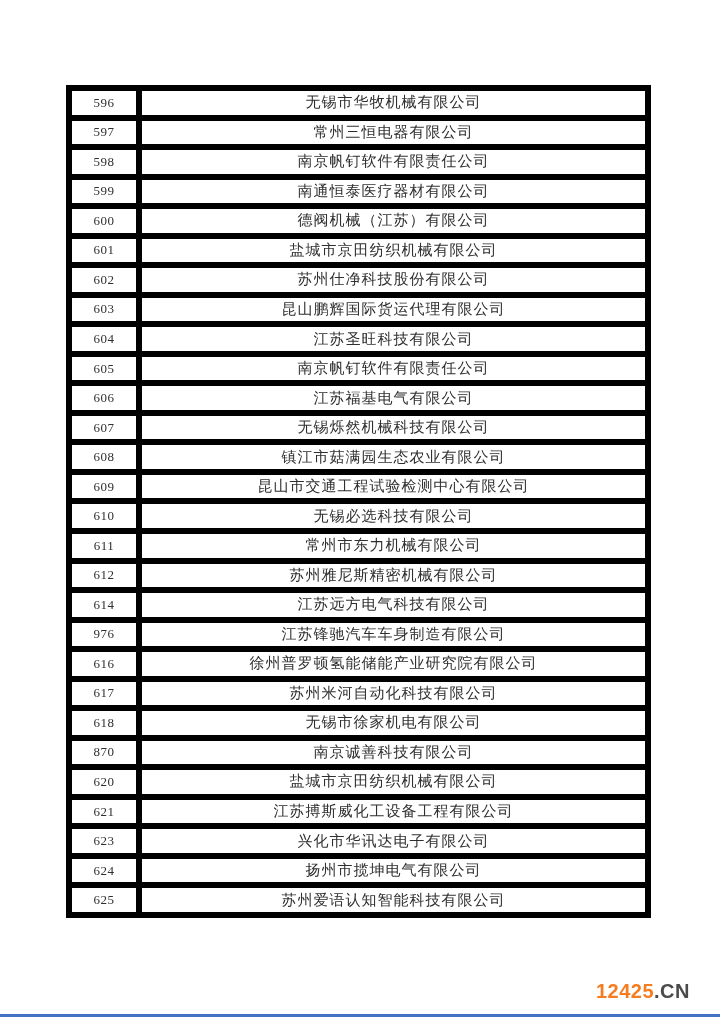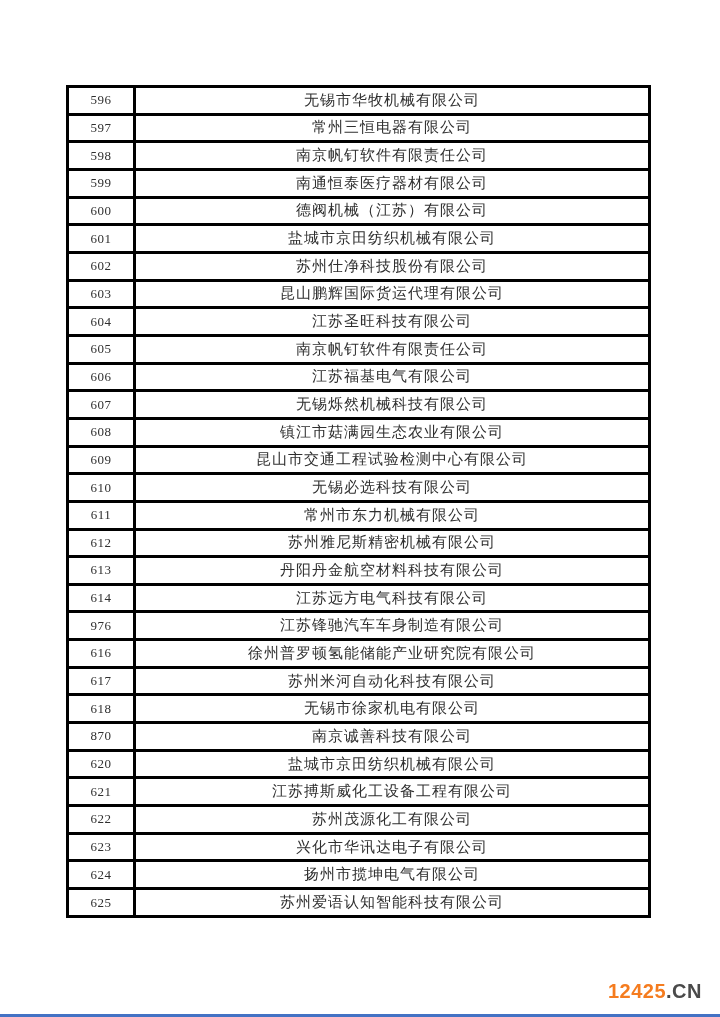--- a/index.html
+++ b/index.html
@@ -26,40 +26,40 @@
     width: 585px;
     height: 833px;
   }
   table.company-table {
     width: 100%;
     height: 100%;
     border-collapse: collapse;
     table-layout: fixed;
   }
   table.company-table td {
-    border: 3px solid #000000;
+    border: 6px solid #000000;
     padding: 0;
     vertical-align: middle;
     text-align: center;
     color: #2f2f2f;
     overflow: hidden;
     white-space: nowrap;
   }
   td.cell-no {
     width: 64px;
     font-size: 13px;
     letter-spacing: 0.5px;
   }
   td.cell-name {
     font-size: 15px;
     letter-spacing: 1px;
   }
   .watermark {
     position: absolute;
-    right: 18px;
+    right: 30px;
     bottom: 16px;
     font-family: "Liberation Sans", "DejaVu Sans", sans-serif;
     font-weight: bold;
     font-size: 20px;
     line-height: 1;
     letter-spacing: 0.5px;
   }
   .watermark .wm-number { color: #f57c1f; }
   .watermark .wm-suffix { color: #4a4a4a; }
   .bottom-bar {
@@ -157,24 +157,20 @@
   <tr>
     <td class="cell-no">611</td>
     <td class="cell-name">常州市东力机械有限公司</td>
   </tr>
 
   <tr>
     <td class="cell-no">612</td>
     <td class="cell-name">苏州雅尼斯精密机械有限公司</td>
   </tr>
 
-  <tr>
-    <td class="cell-no">613</td>
-    <td class="cell-name">丹阳丹金航空材料科技有限公司</td>
-  </tr>
 
   <tr>
     <td class="cell-no">614</td>
     <td class="cell-name">江苏远方电气科技有限公司</td>
   </tr>
 
   <tr>
     <td class="cell-no">976</td>
     <td class="cell-name">江苏锋驰汽车车身制造有限公司</td>
   </tr>
@@ -202,24 +198,20 @@
   <tr>
     <td class="cell-no">620</td>
     <td class="cell-name">盐城市京田纺织机械有限公司</td>
   </tr>
 
   <tr>
     <td class="cell-no">621</td>
     <td class="cell-name">江苏搏斯威化工设备工程有限公司</td>
   </tr>
 
-  <tr>
-    <td class="cell-no">622</td>
-    <td class="cell-name">苏州茂源化工有限公司</td>
-  </tr>
 
   <tr>
     <td class="cell-no">623</td>
     <td class="cell-name">兴化市华讯达电子有限公司</td>
   </tr>
 
   <tr>
     <td class="cell-no">624</td>
     <td class="cell-name">扬州市揽坤电气有限公司</td>
   </tr>

